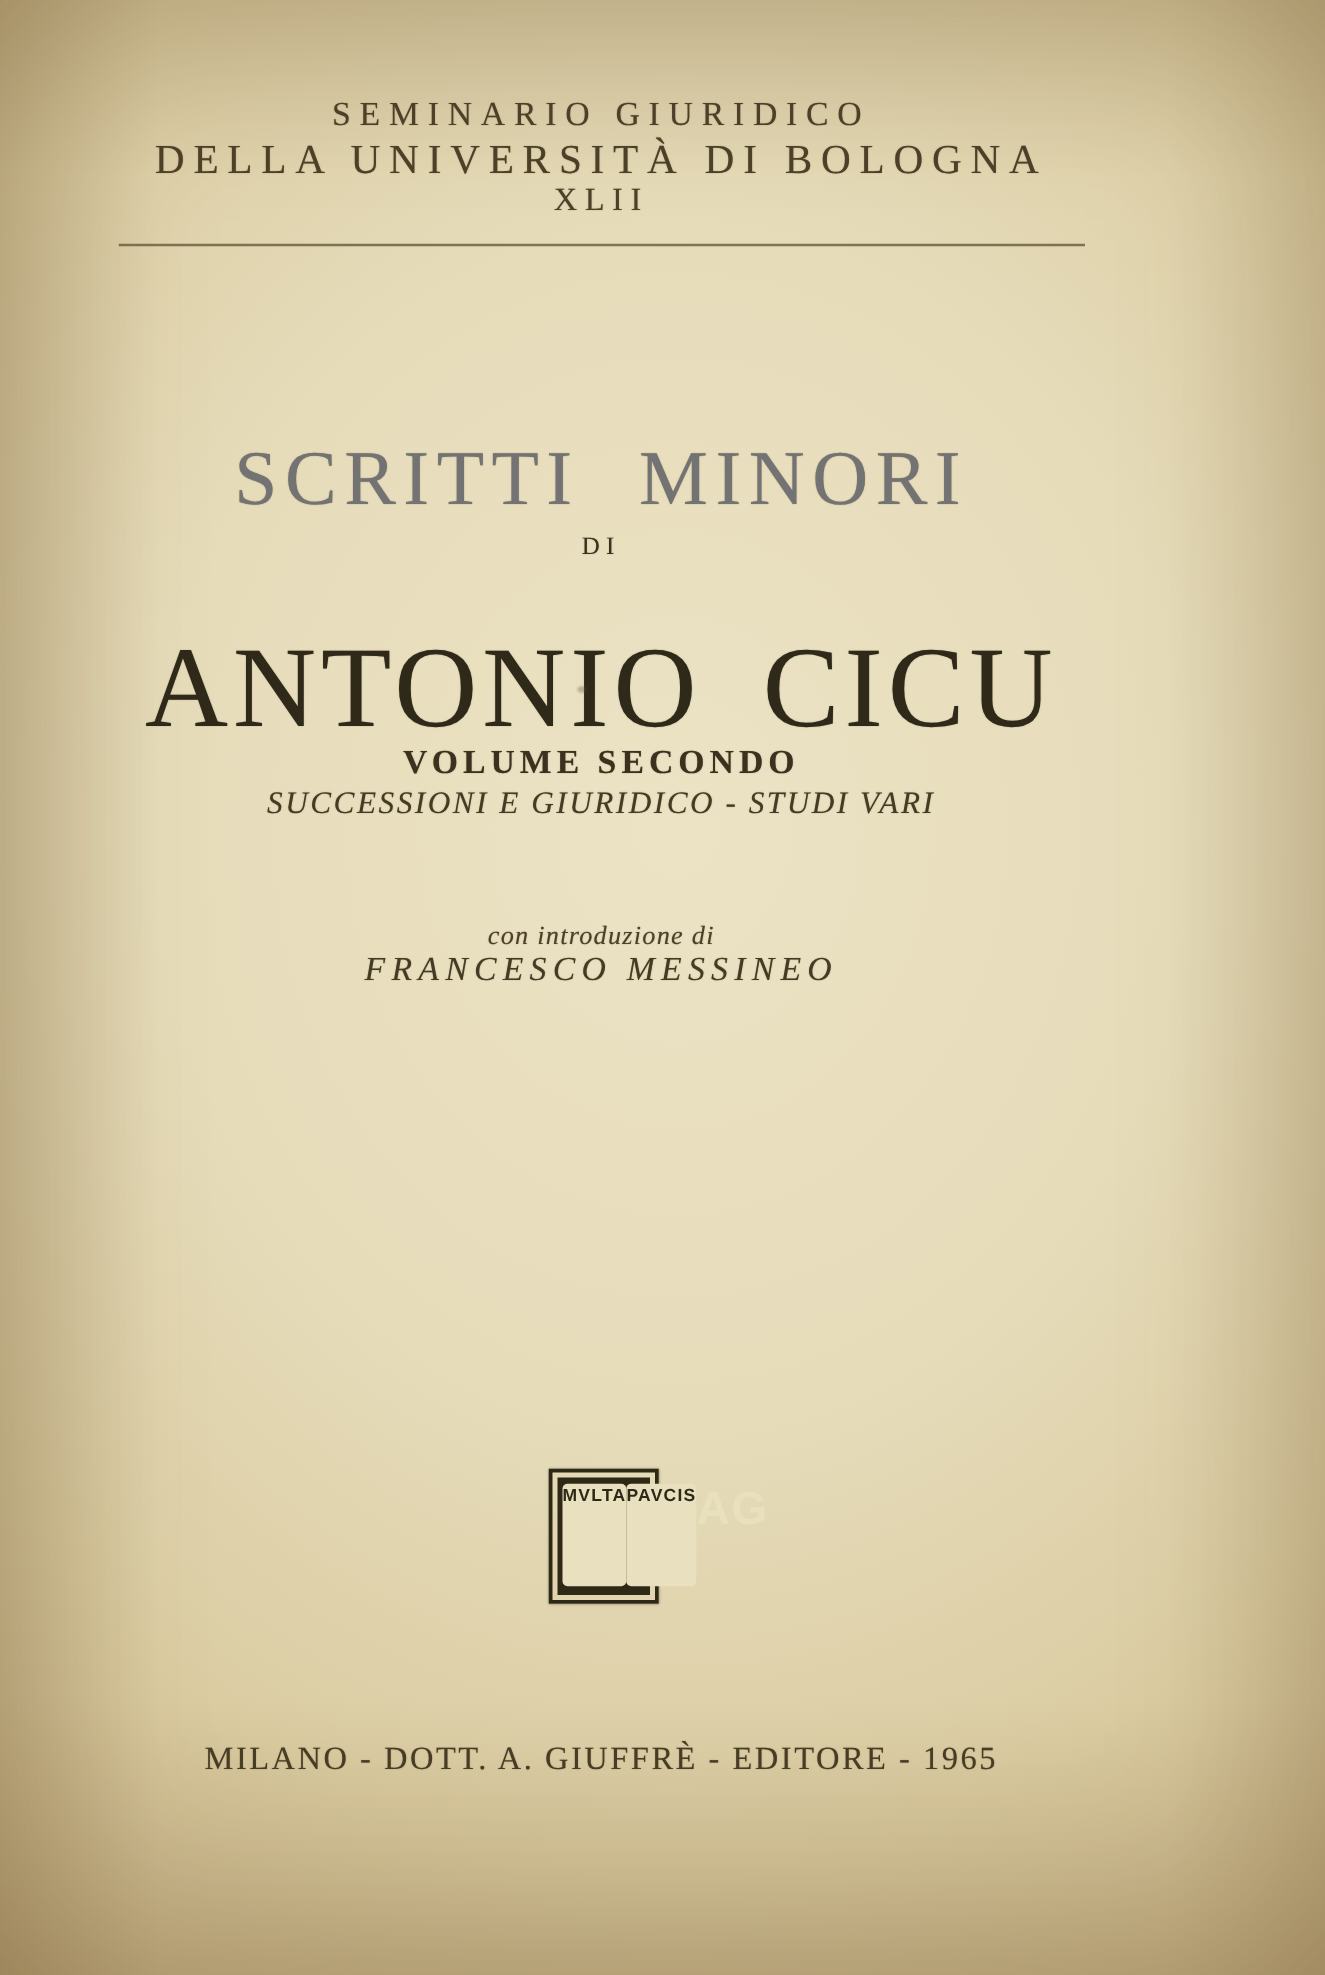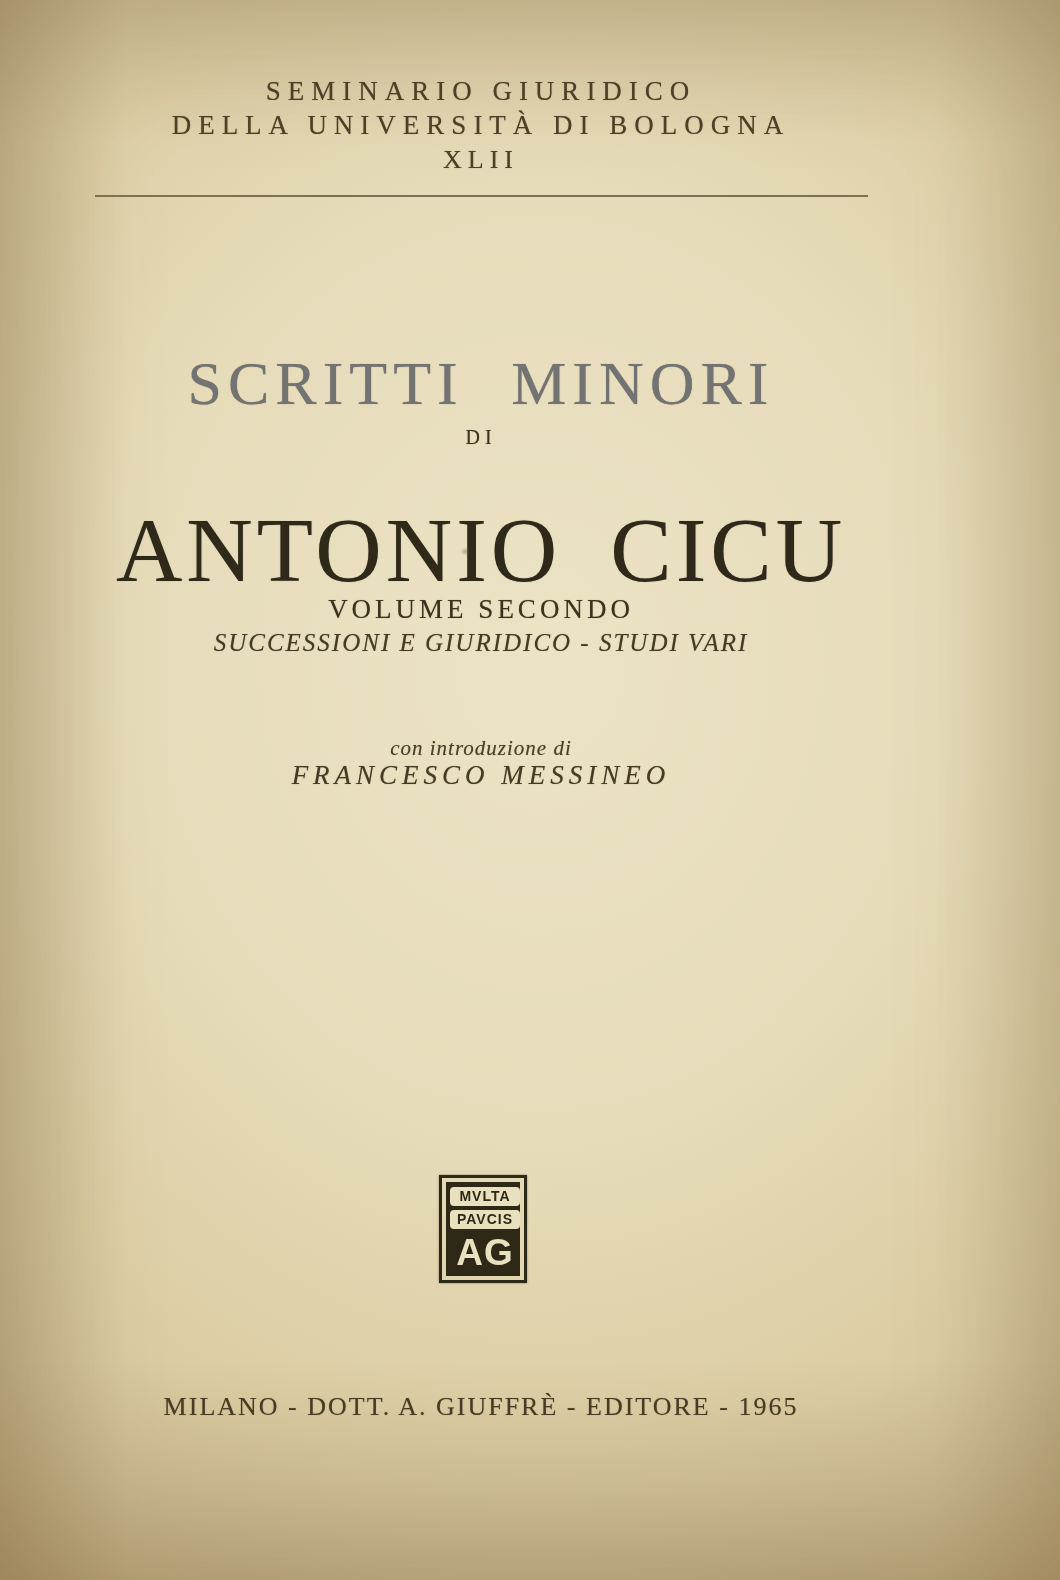--- a/index.html
+++ b/index.html
@@ -21,35 +21,35 @@
   .line {
     position: absolute;
     left: 0;
     width: 962px;
     text-align: center;
     color: #453b24;
     white-space: nowrap;
     text-shadow: 0 0 1px rgba(70,58,32,.45);
   }
   .series-line1 { top: 76px;  font-size: 27px; letter-spacing: 7px;  color: #4c4128; }
-  .series-line2 { top: 110px; font-size: 27px; letter-spacing: 7px;  color: #4c4128; }
+  .series-line2 { top: 110px; font-size: 33px; letter-spacing: 7px;  color: #4c4128; }
   .series-num   { top: 145px; font-size: 26px; letter-spacing: 6px;  color: #4c4128; }
   .rule {
     position: absolute;
     top: 195px;
     left: 95px;
     width: 773px;
     height: 2px;
     background: #6d5f42;
     opacity: .85;
   }
   .title-main   { top: 348px; font-size: 62px; letter-spacing: 6px; word-spacing: 26px; color: #737373; }
   .title-di     { top: 426px; font-size: 20px; letter-spacing: 5px; color: #3a321f; }
   .title-author { top: 458px; font-size: 92px; letter-spacing: 4px; word-spacing: 22px; color: #2f2919; margin-top: 39px; }
-  .vol-label    { top: 594px; font-size: 27px; font-weight: normal; letter-spacing: 4px; color: #3a321f; }
+  .vol-label    { top: 594px; font-size: 27px; font-weight: bold; letter-spacing: 4px; color: #3a321f; }
   .vol-subtitle { top: 629px; font-size: 25px; font-style: italic; letter-spacing: 2px; color: #453b24; }
   .intro-prefix { top: 736px; font-size: 21px; font-style: italic; letter-spacing: 1px; color: #4c4128; }
   .intro-name   { top: 760px; font-size: 27px; font-style: italic; letter-spacing: 5px; color: #453b24; }
   .imprint      { top: 1392px; font-size: 26px; letter-spacing: 2px; color: #473d24; }
 
   .speck {
     position: absolute;
     top: 549px;
     left: 462px;
     width: 7px;
@@ -71,21 +71,20 @@
     padding: 4px;
     box-shadow: 0 0 2px rgba(46,40,23,.5);
   }
   .logo-inner {
     width: 100%;
     height: 100%;
     box-sizing: border-box;
     background: #2e2817;
     padding: 5px 0 3px 4px;
     display: flex;
-    flex-direction: column;
     align-items: stretch;
   }
   .motto-box {
     background: #e9e0bf;
     color: #2e2817;
     border-radius: 4px;
     font-family: "Liberation Sans", sans-serif;
     font-weight: bold;
     font-size: 14px;
     line-height: 19px;

